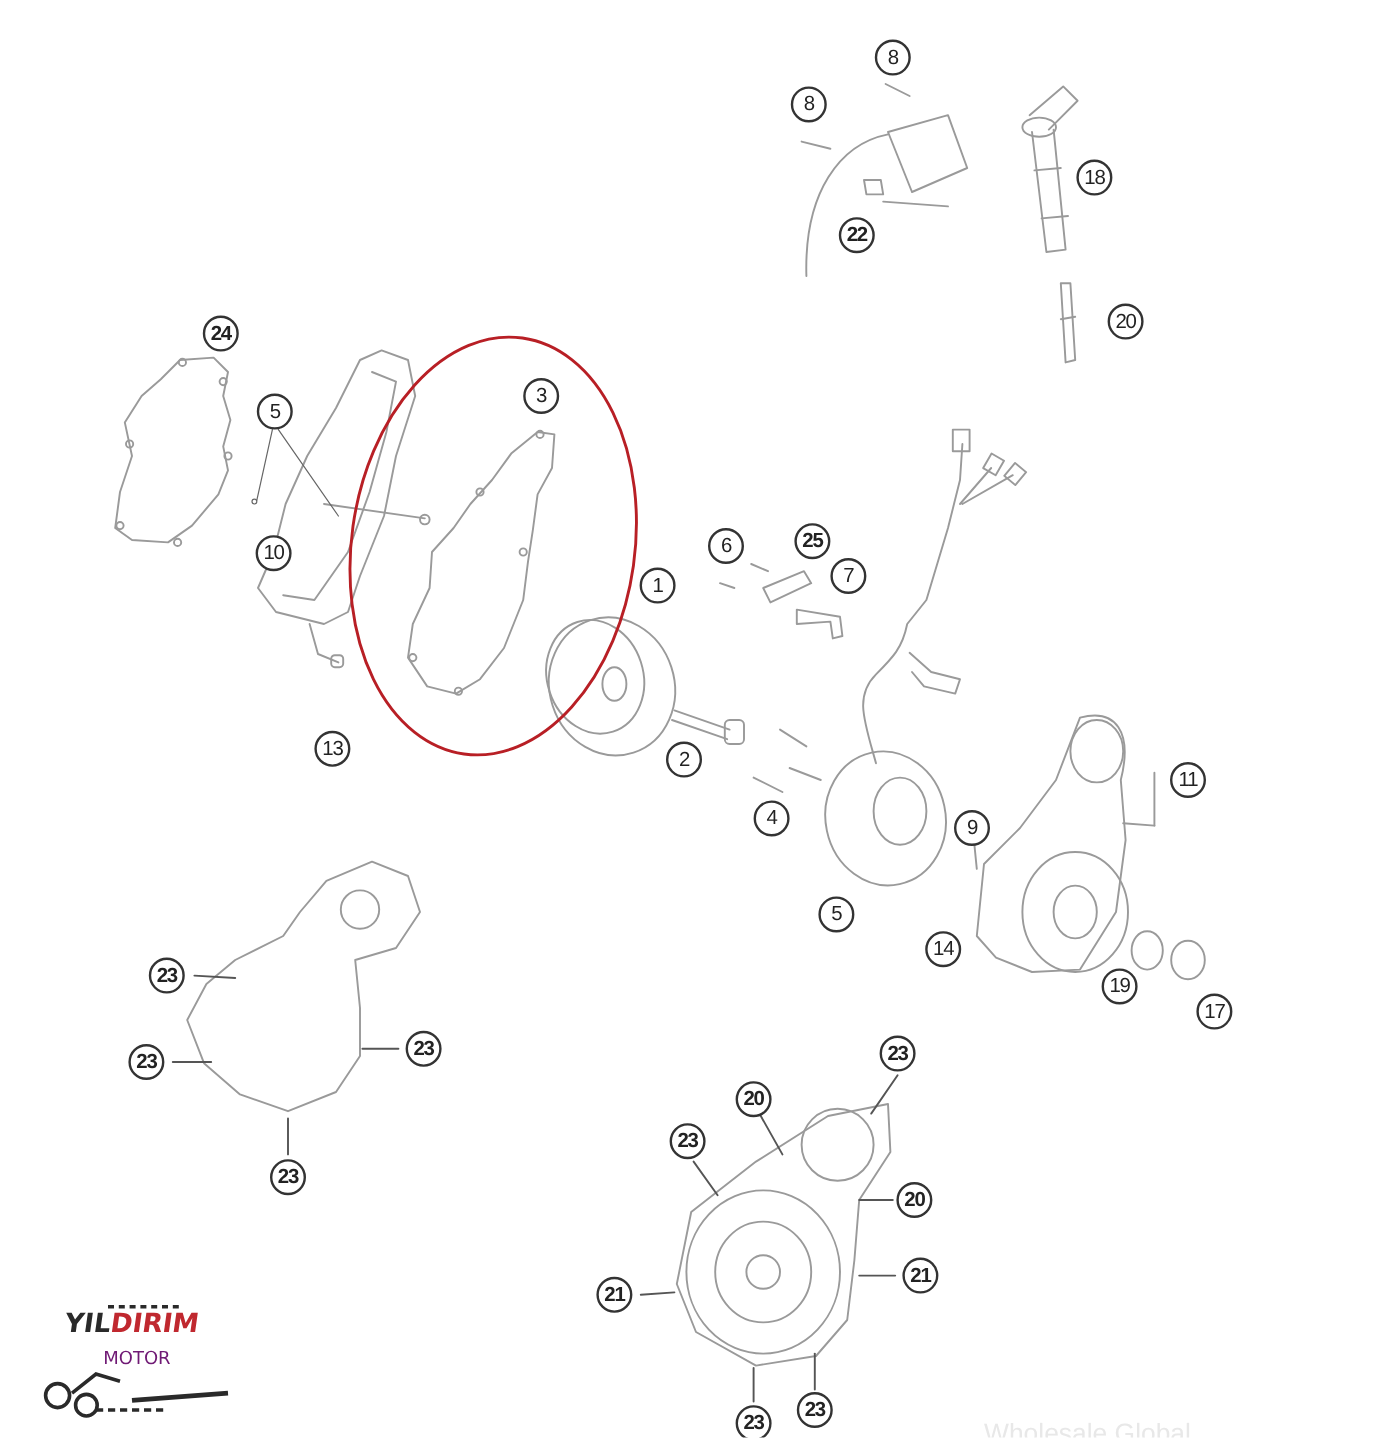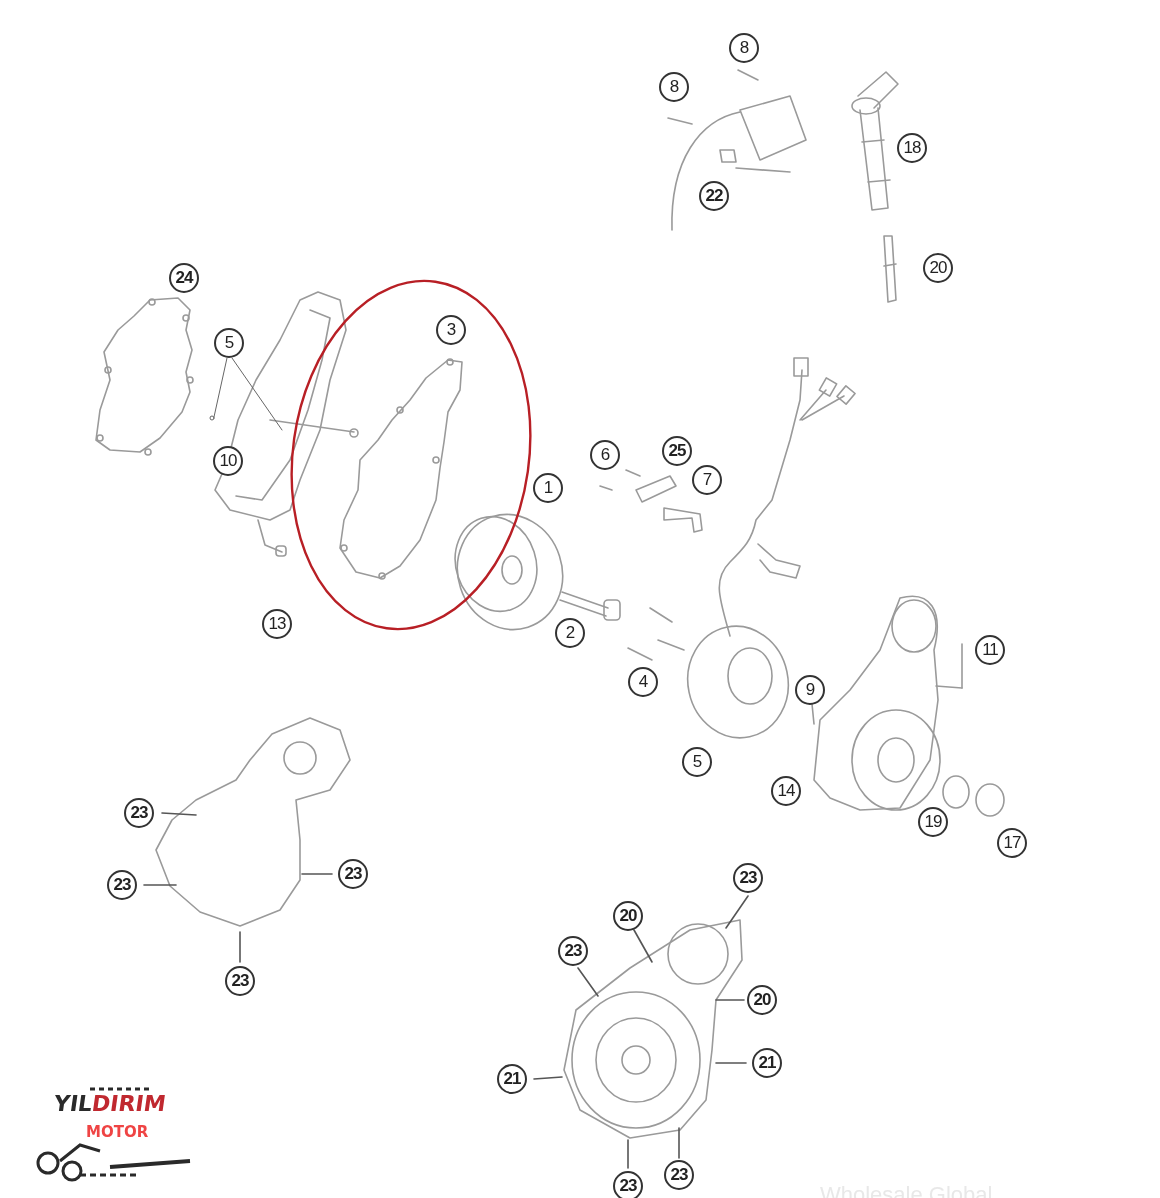--- a/index.html
+++ b/index.html
@@ -3,21 +3,21 @@
   <meta charset="utf-8">
   <style>
     html, body { margin: 0; padding: 0; background: #ffffff; }
     body { width: 1160px; height: 1198px; position: relative; overflow: hidden; font-family: "Liberation Sans", sans-serif; }
     #canvas { position: absolute; left: 0; top: 0; width: 1160px; height: 1198px; }
     .callout { position: absolute; width: 30px; height: 30px; margin-left: -15px; margin-top: -15px; border: 2px solid #333; border-radius: 50%; box-sizing: border-box; display: flex; align-items: center; justify-content: center; font-family: "Liberation Sans Narrow", "Liberation Sans", sans-serif; font-size: 17px; color: #222; background: #fff; letter-spacing: -1px; }
     .callout.dark { border-width: 2.5px; font-weight: bold; }
     .logo { position: absolute; left: 20px; top: 1075px; width: 180px; height: 110px; }
     .logo .yildirim { position: absolute; left: 34px; top: 16px; font-family: "DejaVu Sans", sans-serif; font-weight: bold; font-size: 22px; color: #2a2a2a; letter-spacing: 0px; transform: skewX(-8deg); }
     .logo .yildirim .red { color: #c0282f; }
-    .logo .motor { position: absolute; left: 66px; top: 48px; font-family: "DejaVu Sans", sans-serif; font-weight: bold; font-size: 15px; color: #ef4444; }
+    .logo .motor { position: absolute; left: 66px; top: 48px; font-family: "DejaVu Sans", sans-serif; font-weight: normal; font-size: 15px; color: #701a75; }
     .watermark { position: absolute; left: 820px; top: 1182px; font-size: 22px; color: #e8e8e8; white-space: nowrap; }
   </style>
 </head>
 <body>
 
 <svg id="canvas" viewBox="0 0 1160 1198" xmlns="http://www.w3.org/2000/svg">
   <g fill="none" stroke="#9a9a9a" stroke-width="1.6" stroke-linejoin="round" stroke-linecap="round">
 
     <g>
       <path d="M150 300 L178 298 L190 310 L186 330 L192 350 L186 372 L190 392 L182 412 L160 438 L140 452 L110 450 L96 440 L100 410 L110 380 L104 352 L118 330 L134 316 Z"></path>

